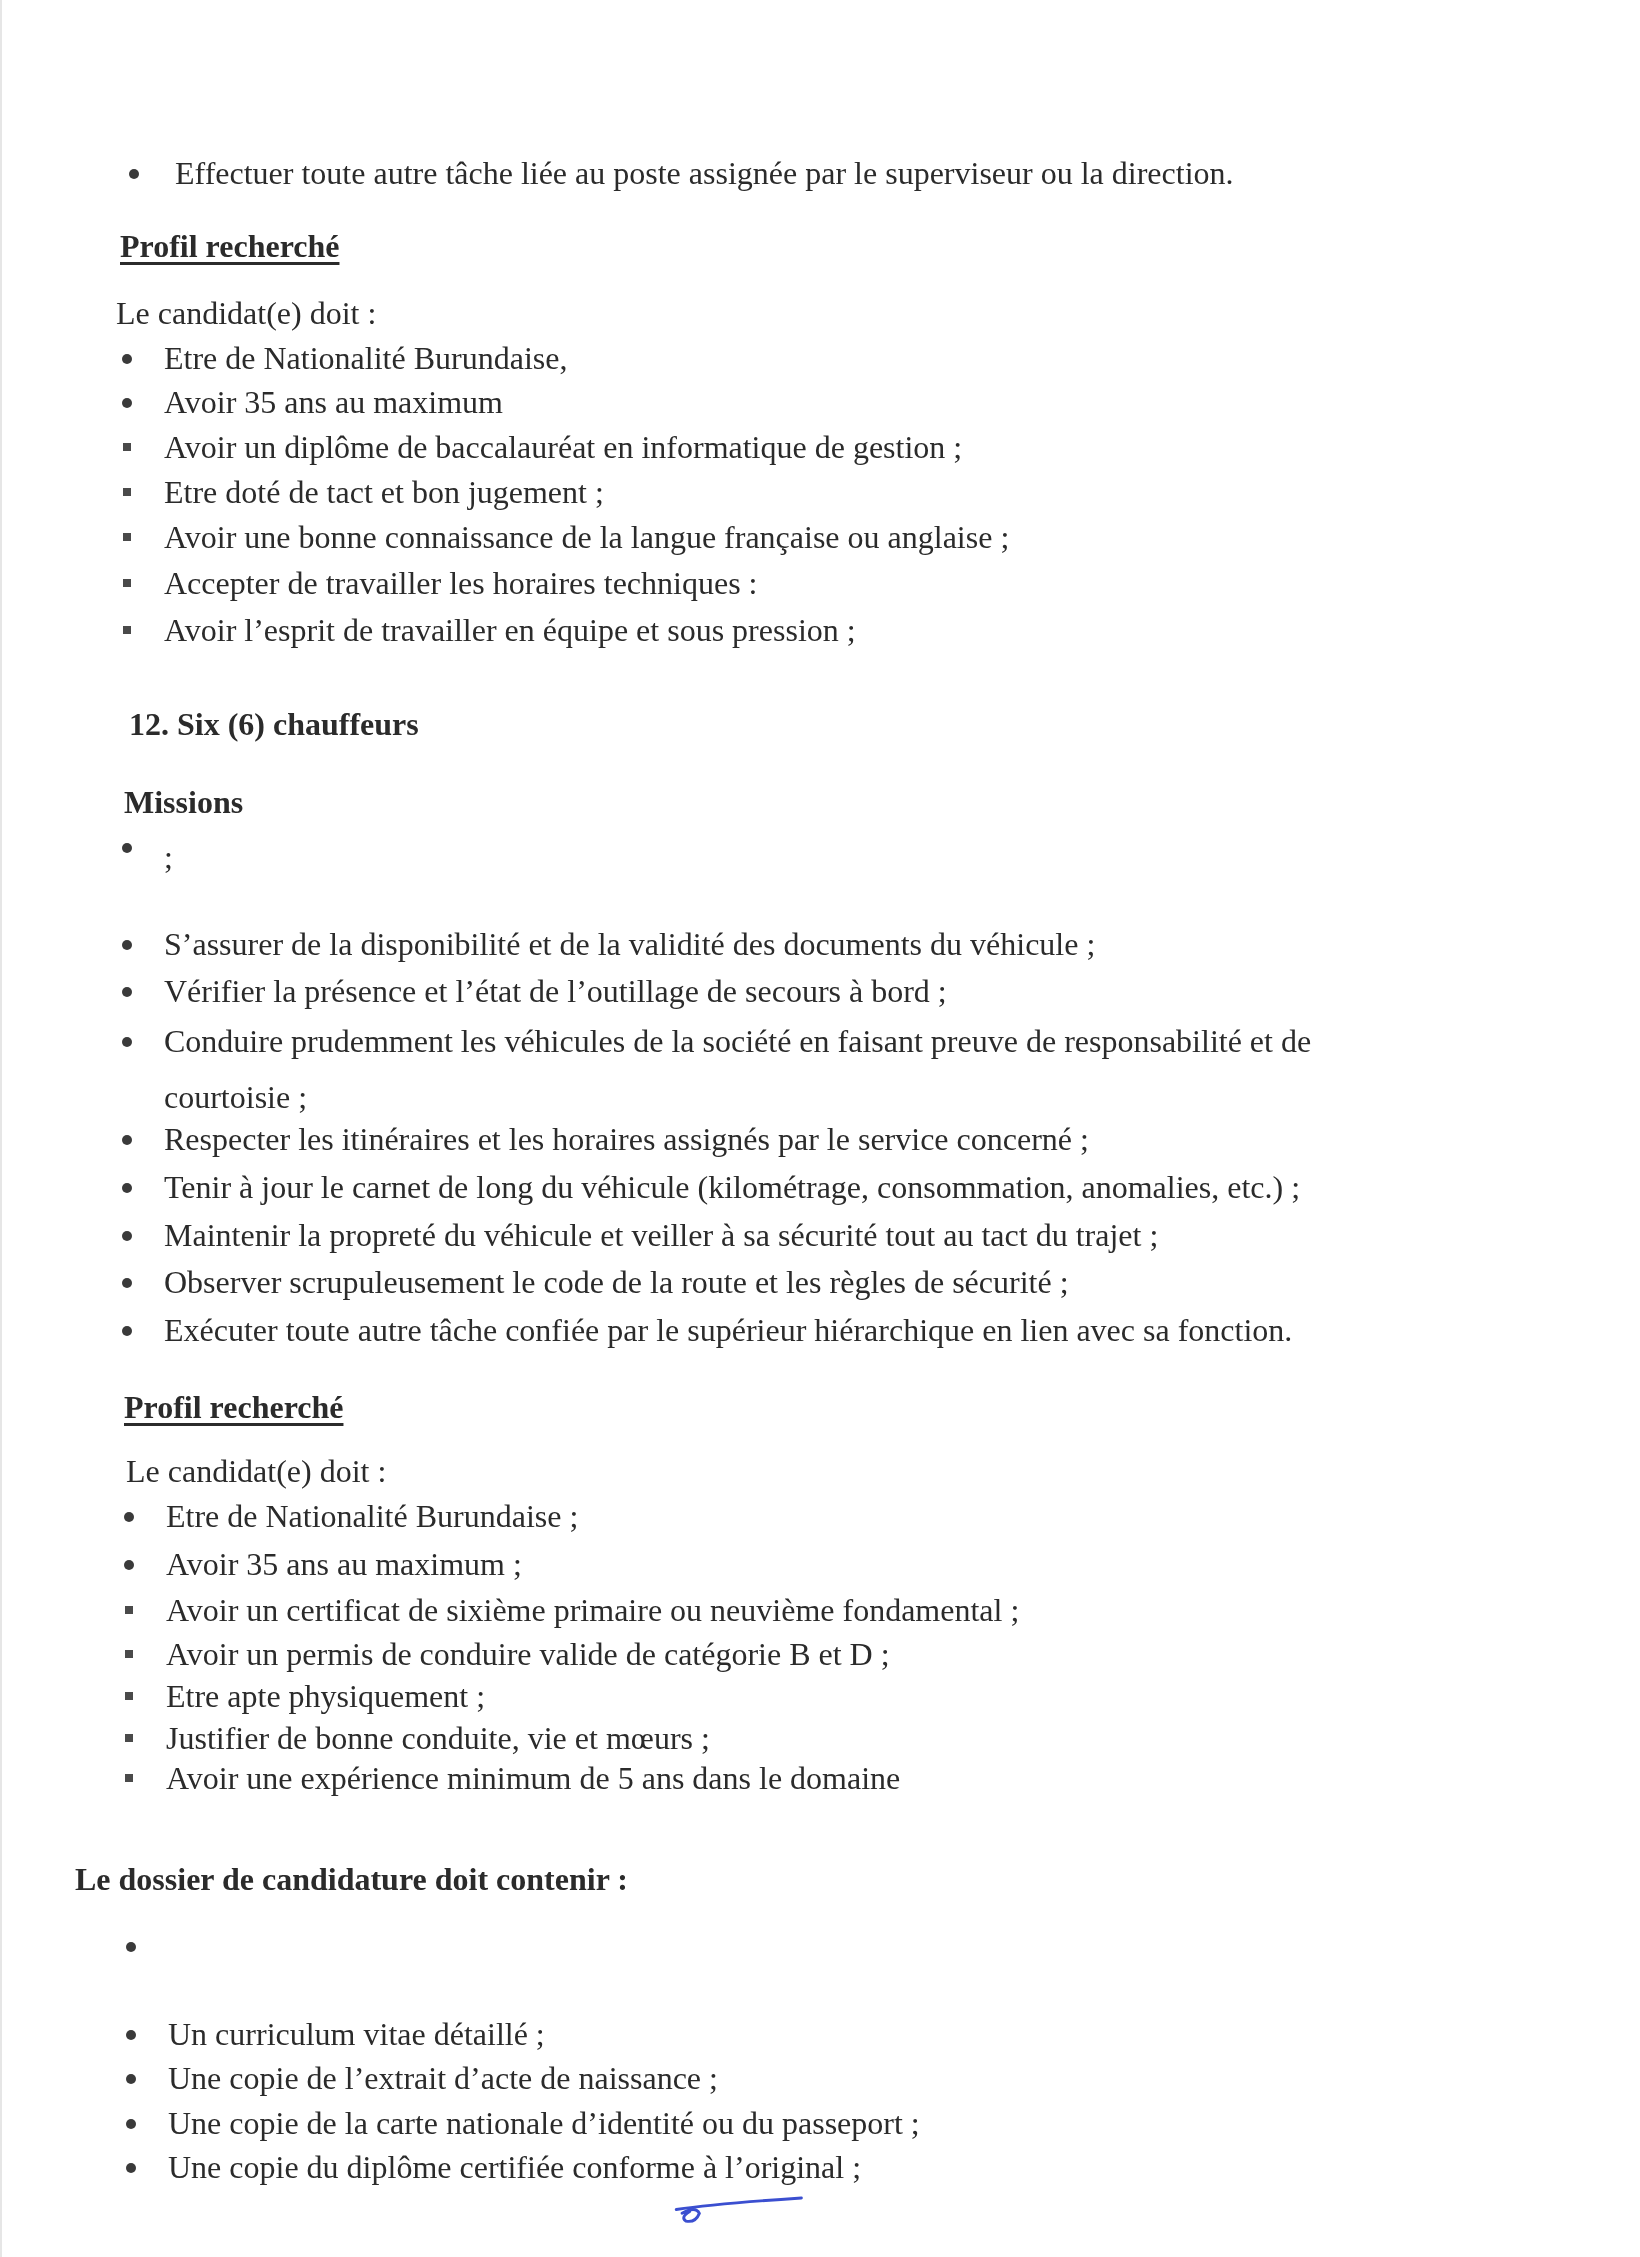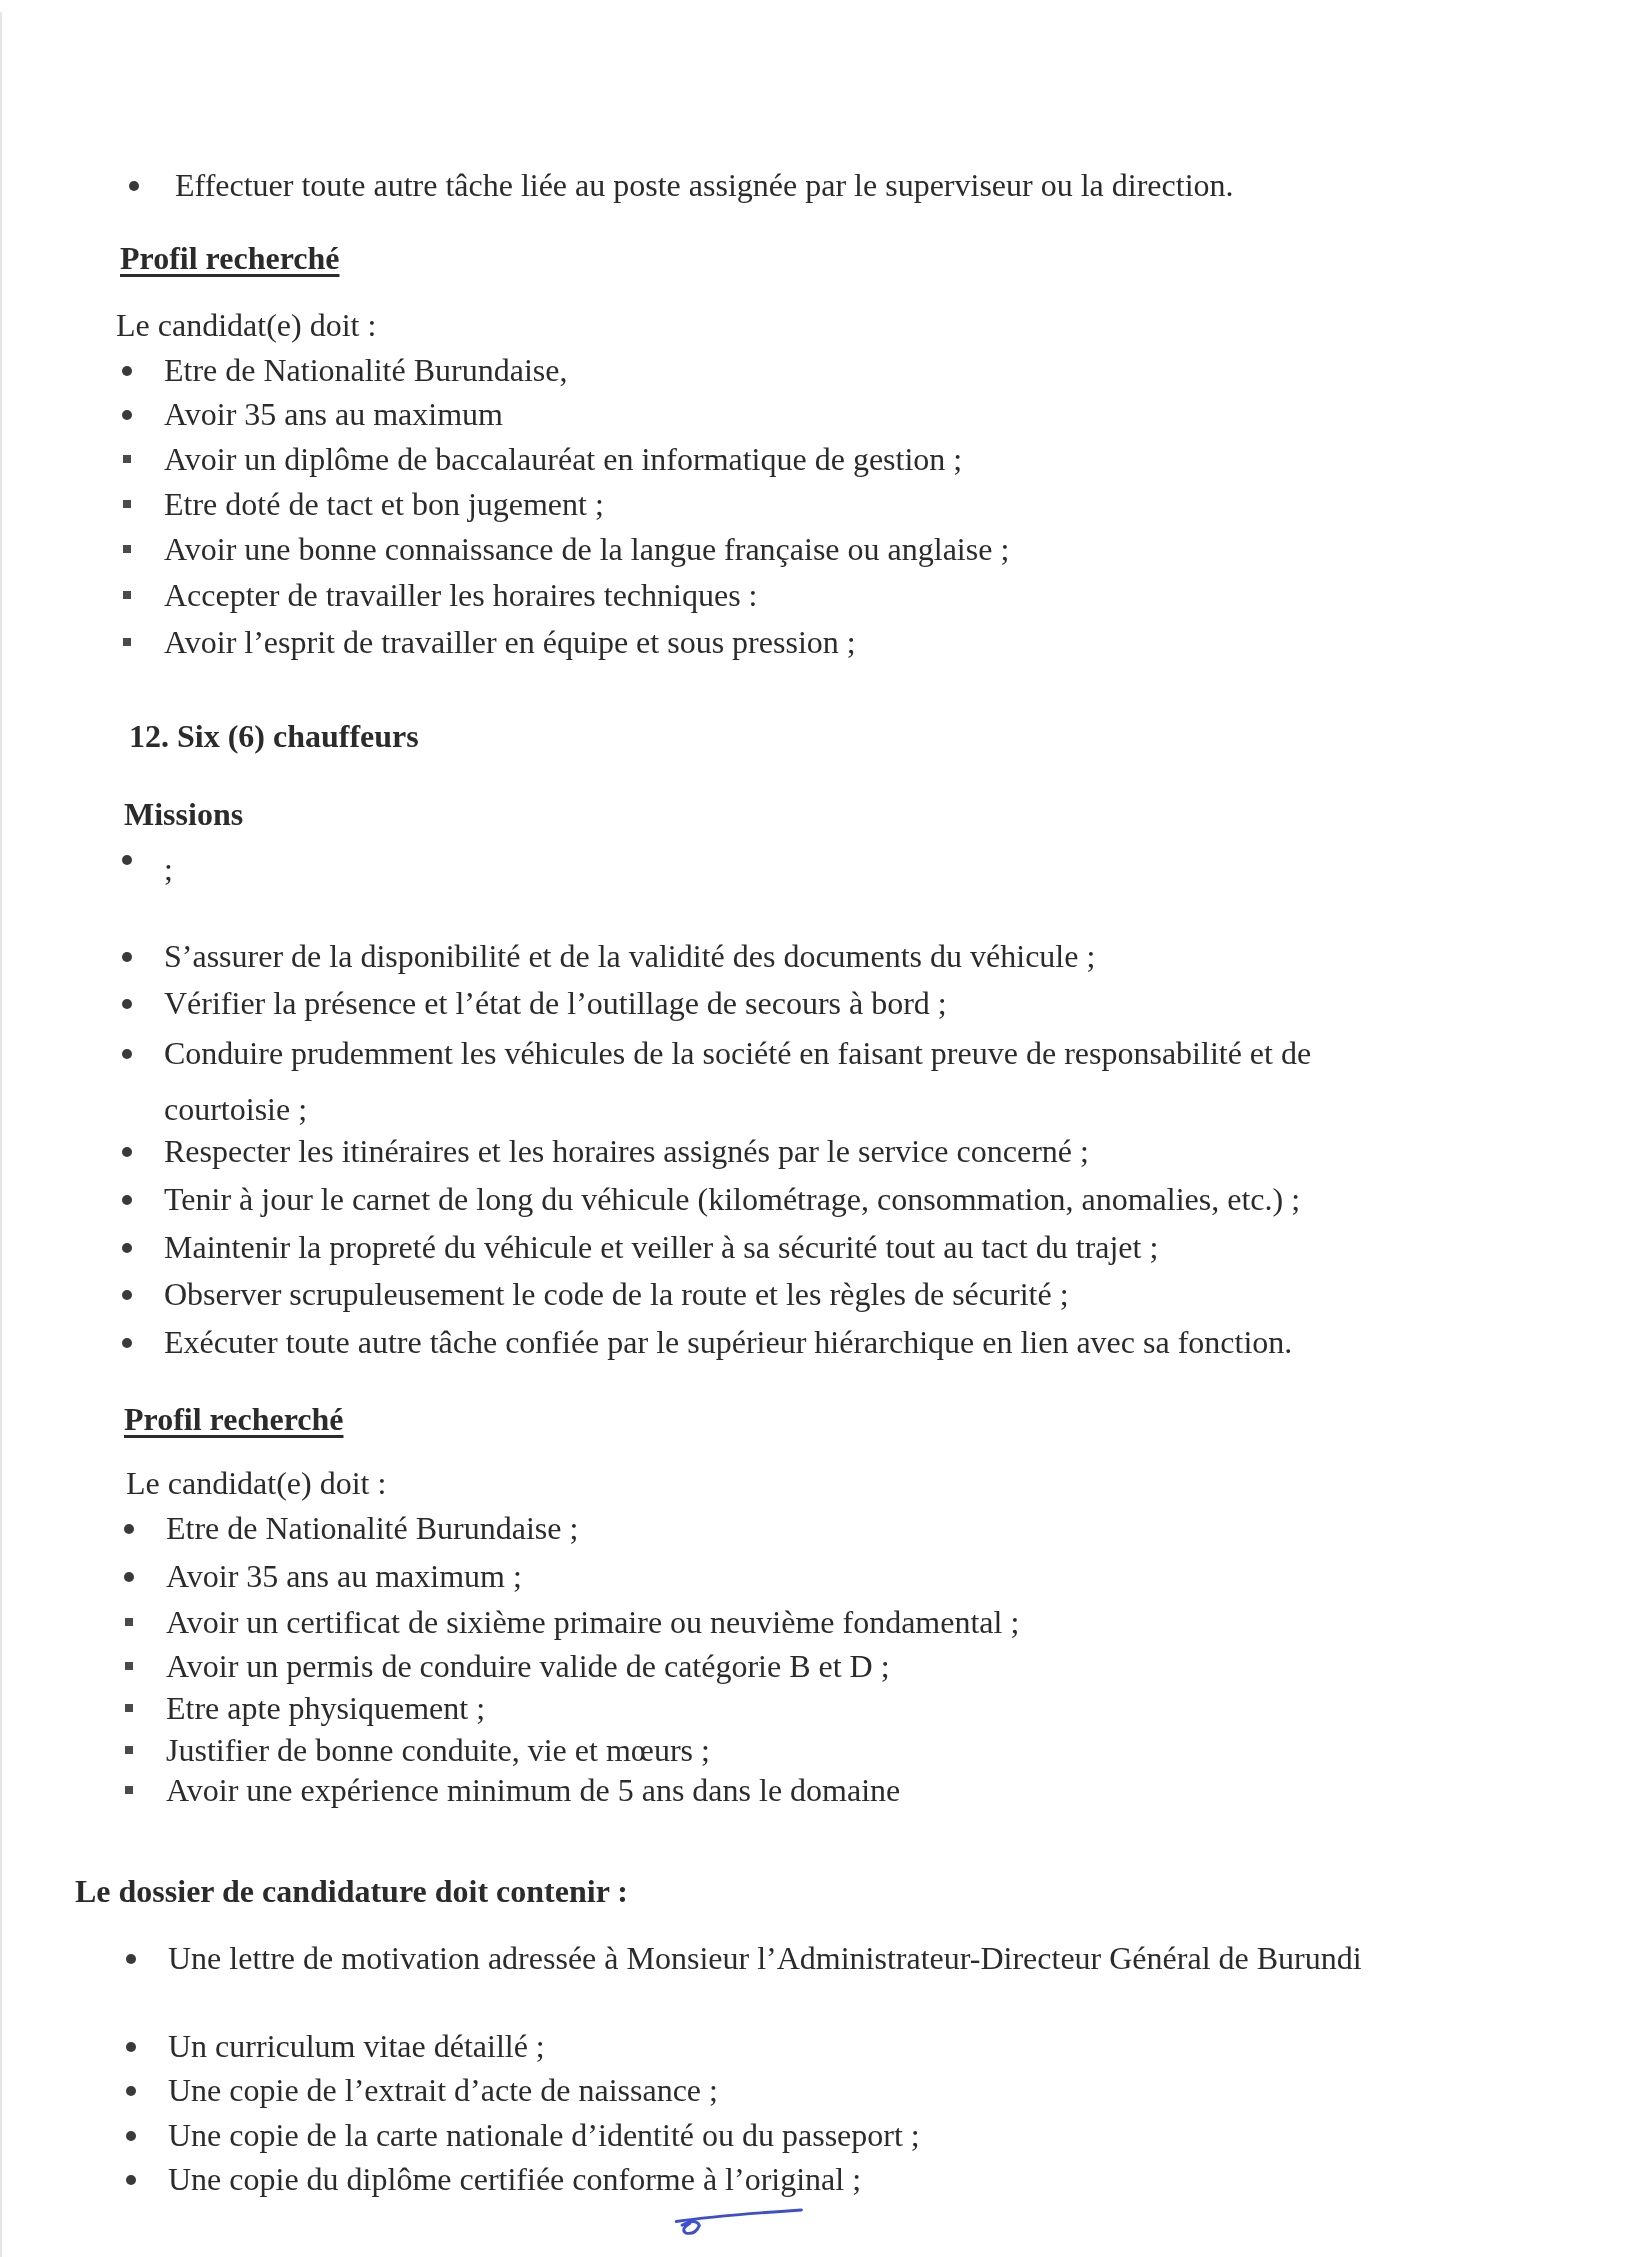--- a/index.html
+++ b/index.html
@@ -1,21 +1,21 @@
 <!DOCTYPE html>
 <html><head>
 <meta charset="utf-8">
 <style>
   html, body { margin: 0; padding: 0; background: #ffffff; }
   body {
     width: 1640px; height: 2257px; position: relative; overflow: hidden;
     font-family: "Liberation Serif", "DejaVu Serif", serif;
     color: #2b2b2b;
   }
-  .page { position: absolute; left: 0; top: 12px; width: 1640px; height: 1899px; }
+  .page { position: absolute; left: 0; top: 0; width: 1640px; height: 1899px; }
   .edge-mark { position: absolute; left: 0; top: 0; width: 1.9px; height: 2257px; background: #e6e6e6; }
   .blk { position: absolute; }
   .txt { font-size: 32px; line-height: 39px; white-space: nowrap; }
   .li { position: absolute; font-size: 32px; line-height: 39px; }
   .li .bul { position: absolute; left: 0; top: 0; width: 29px; }
   .li .dot { position: absolute; left: 1.9px; top: 14.5px; width: 10.6px; height: 10.6px; border-radius: 50%; background: #3a3a3a; }
   .li .sq { position: absolute; left: 2.9px; top: 14.5px; width: 7.7px; height: 8.7px; background: #4a4a4a; }
   .li .body { position: absolute; left: 44px; top: 0; }
   .heading-ul { font-size: 32px; font-weight: bold; text-decoration: underline; text-decoration-thickness: 2.9px; text-underline-offset: 4.8px; }
   .heading-b { font-size: 32px; font-weight: bold; }
@@ -238,21 +238,20 @@
     </div>
 
   <div class="blk heading-b" style="left:75px; top:1861px;">Le dossier de candidature doit contenir :</div>
 
   <div id="dlist">
       <div class="li" style="left: 124px; top: 1927px;">
         <span class="bul">
           <span class="dot"></span>
         </span>
         <span class="body">
-          <div class="txt">Une lettre de motivation adressée à Monsieur l’Administrateur-Directeur Général de Burundi</div>
         </span>
       </div>
       <div class="li" style="left: 124px; top: 2015px;">
         <span class="bul">
           <span class="dot"></span>
         </span>
         <span class="body">
           <div class="txt">Un curriculum vitae détaillé ;</div>
         </span>
       </div>

